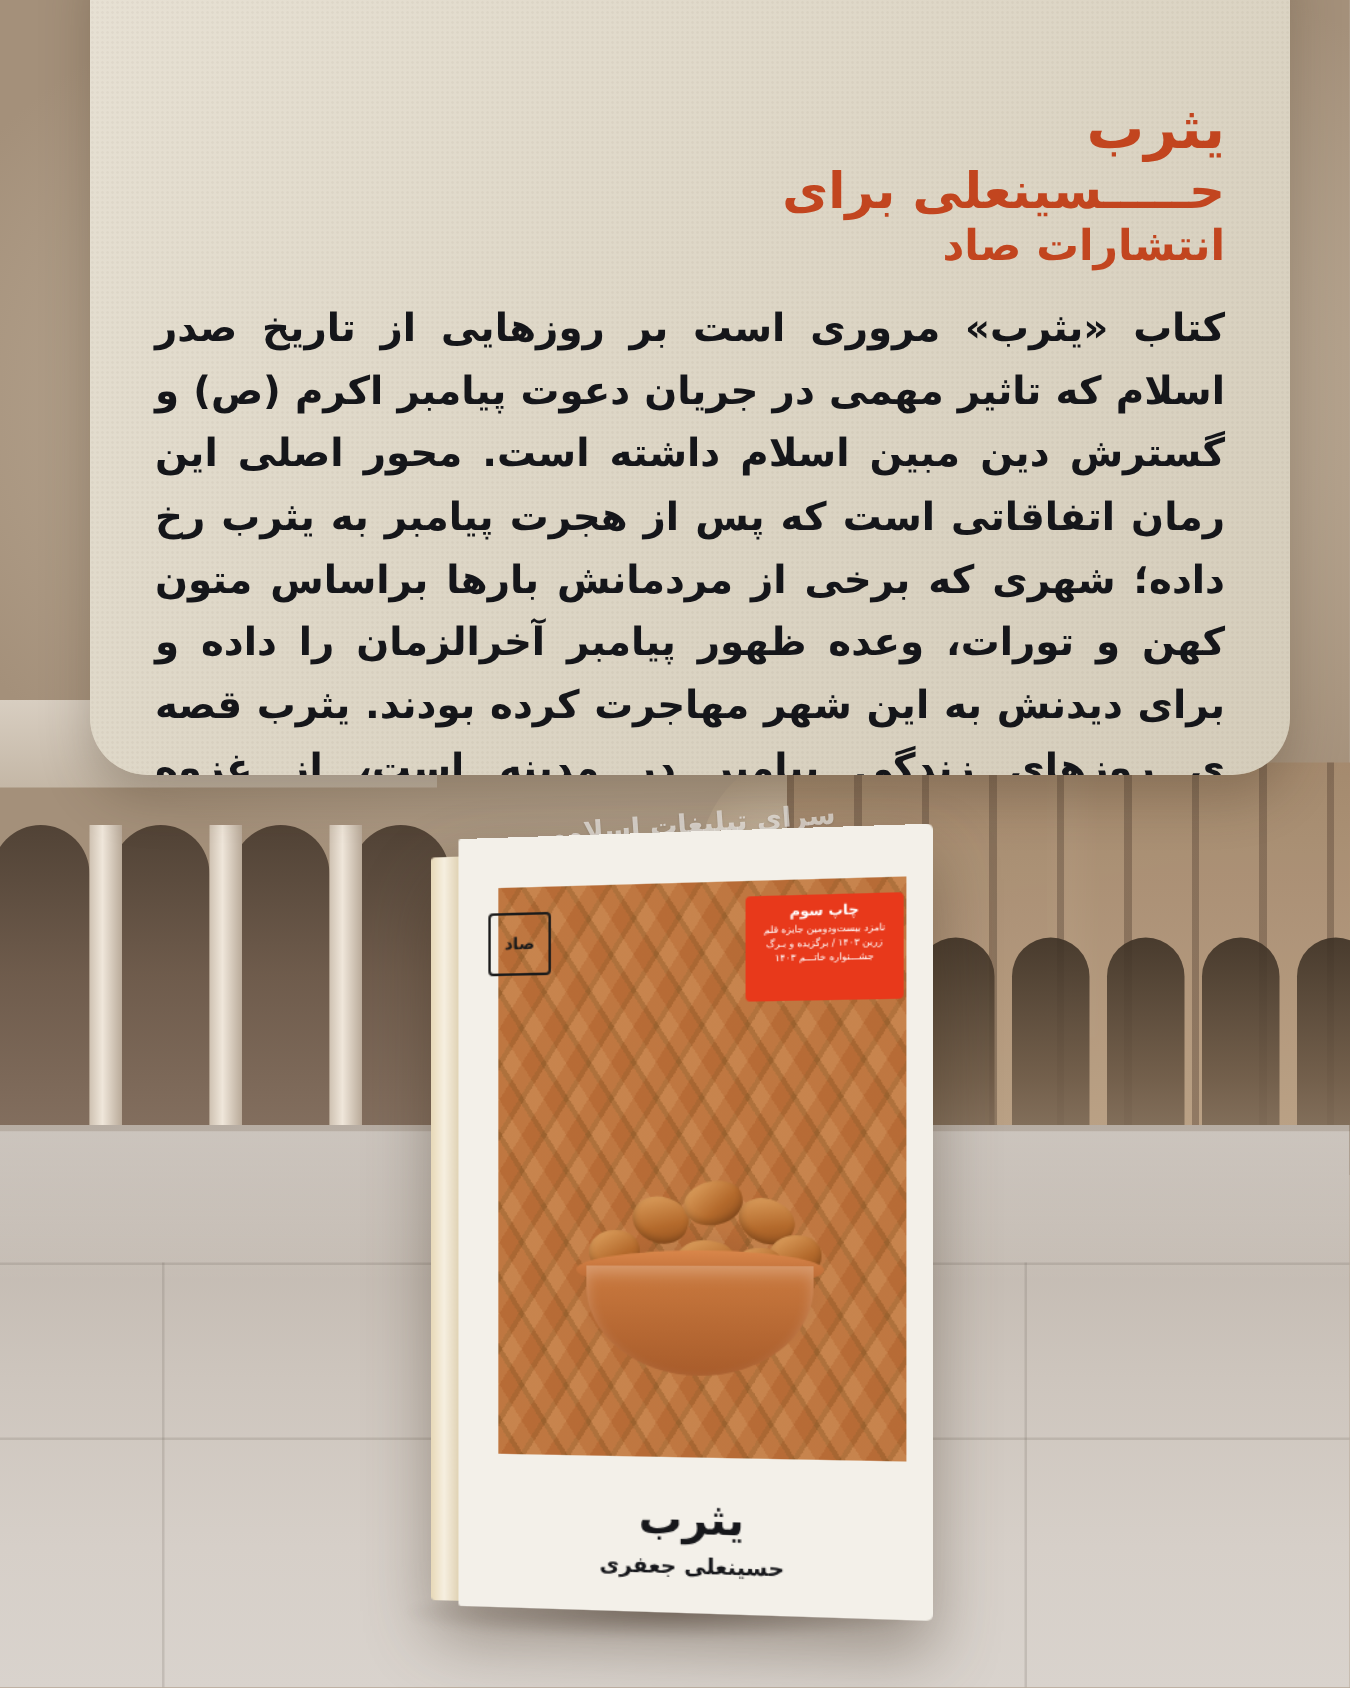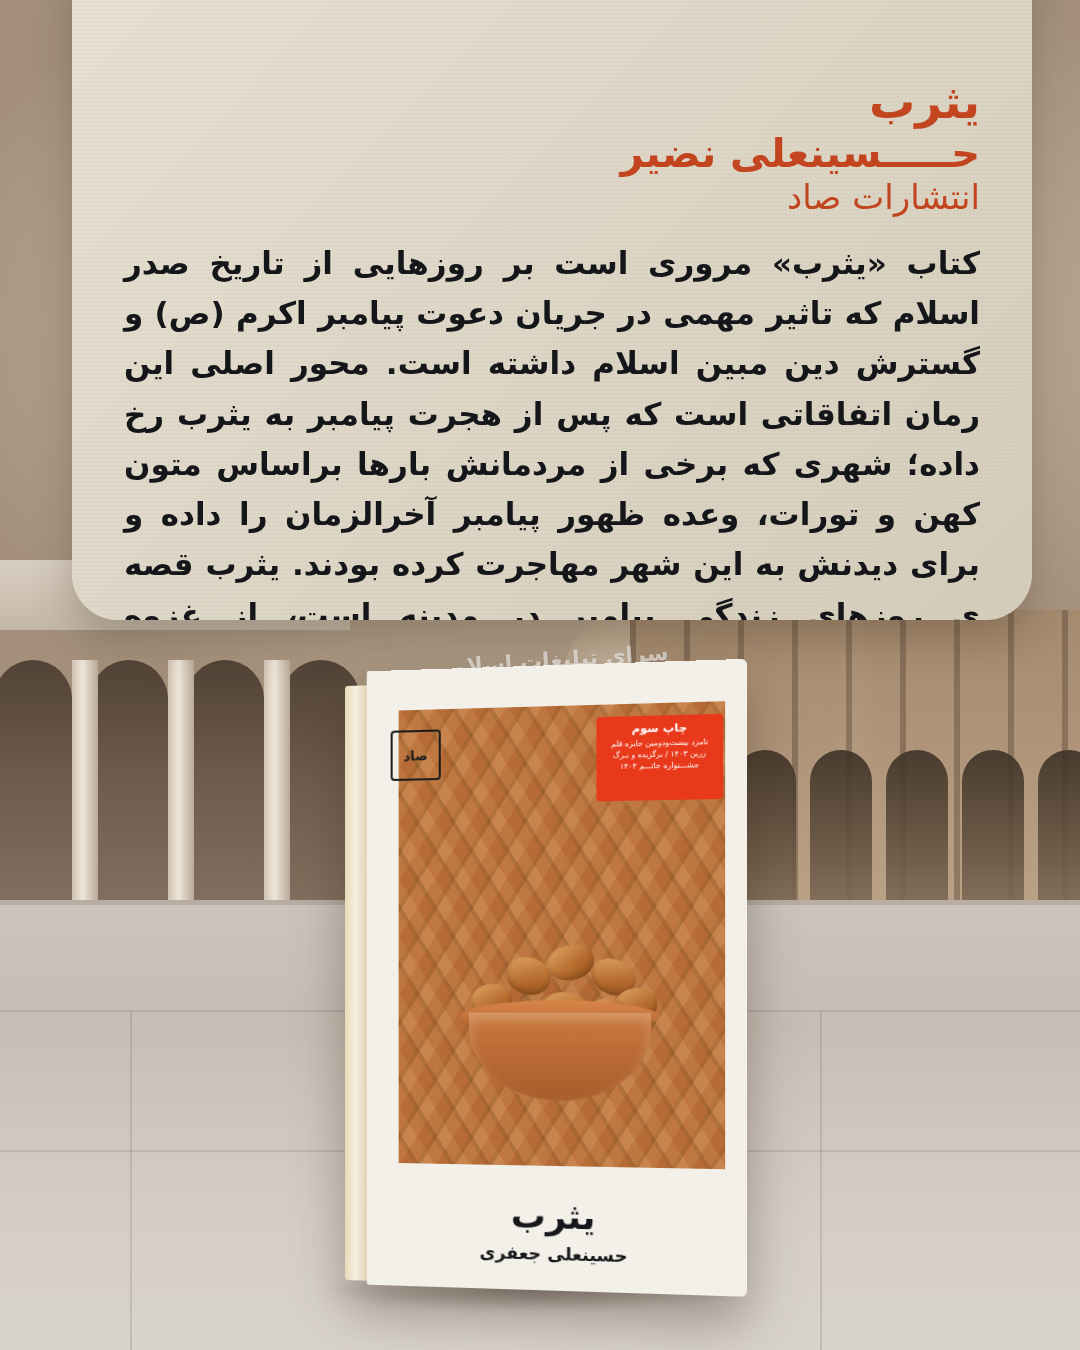--- a/index.html
+++ b/index.html
@@ -98,21 +98,21 @@
   }
   .card-inner{position:relative;z-index:2;padding:118px 52px 0 52px;text-align:right;}
   .title{
     font-size:46px;font-weight:bold;color:#c2451f;line-height:1.05;margin:0 0 6px 0;
     letter-spacing:0px;
   }
   .author{
     font-size:40px;font-weight:bold;color:#c2451f;line-height:1.05;margin:0 0 6px 0;
   }
   .publisher{
-    font-size:34px;font-weight:normal;color:#c2451f;line-height:1.05;margin:0 0 22px 0;
+    font-size:34px;font-weight:bold;color:#c2451f;line-height:1.05;margin:0 0 22px 0;
   }
   .desc{
     font-size:31px;line-height:1.62;color:#15161a;text-align:justify;
     text-align-last:left;direction:rtl;margin:0;font-weight:600;
   }
 
   
   .book-wrap{
     position:absolute;left:345px;top:672px;width:390px;height:620px;
     filter:drop-shadow(0 26px 26px rgba(60,45,30,.38));
@@ -228,21 +228,21 @@
     <div class="floor-line" style="left:0;top:1150px;width:1080px;height:2px"></div>
     <div class="floor-line" style="left:130px;top:1010px;width:2px;height:340px"></div>
     <div class="floor-line" style="left:820px;top:1010px;width:2px;height:340px"></div>
   </div>
 
   <div class="watermark">سرای تبلیغات اسلامی</div>
 
   <div class="card">
     <div class="card-inner">
       <div class="title">یثرب</div>
-      <div class="author">حـــــسینعلی نضیر</div>
+      <div class="author">حـــــسینعلی برای</div>
       <div class="publisher">انتشارات صاد</div>
       <p class="desc">کتاب «یثرب» مروری است بر روزهایی از تاریخ صدر اسلام که تاثیر مهمی در جریان دعوت پیامبر اکرم (ص) و گسترش دین مبین اسلام داشته است. محور اصلی این رمان اتفاقاتی است که پس از هجرت پیامبر به یثرب رخ داده؛ شهری که برخی از مردمانش بارها براساس متون کهن و تورات، وعده ظهور پیامبر آخرالزمان را داده و برای دیدنش به این شهر مهاجرت کرده بودند. یثرب قصه ی روزهای زندگی پیامبر در مدینه است، از غزوه بنی‌نضیر تا غزوه خندق و غزوه بنی‌قریظه.</p>
     </div>
   </div>
 
   <div class="book-shadow"></div>
   <div class="book-wrap">
     <div class="book">
       <div class="book-pages"></div>
       <div class="book-cover">

